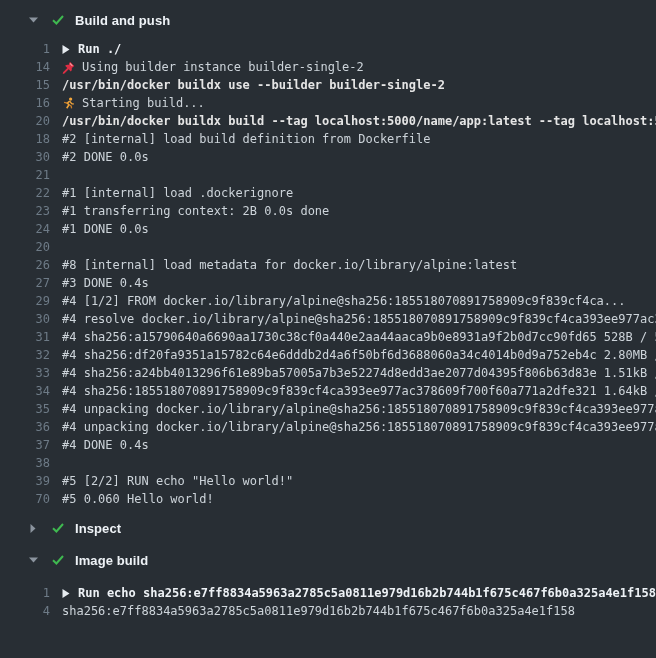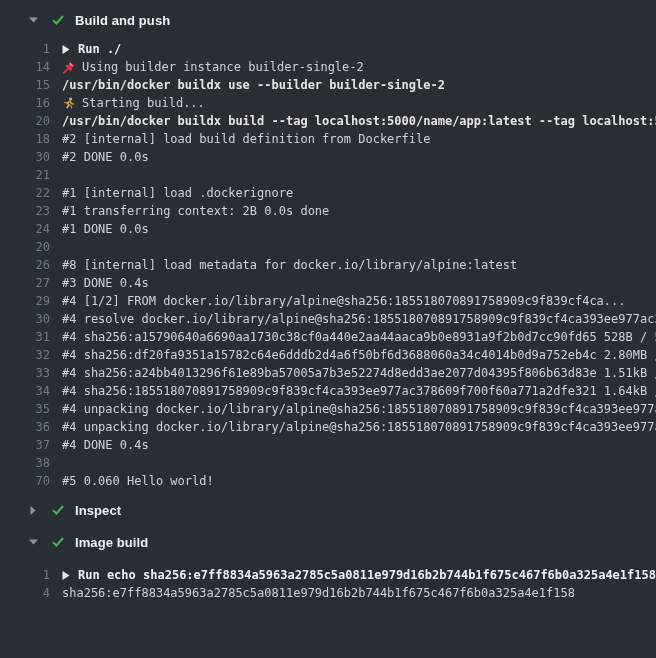--- a/index.html
+++ b/index.html
@@ -77,20 +77,21 @@
         <div class="row"><span class="num">29</span><span class="txt"><span>#4 [1/2] FROM docker.io/library/alpine@sha256:185518070891758909c9f839cf4ca...</span></span></div>
         <div class="row"><span class="num">30</span><span class="txt"><span>#4 resolve docker.io/library/alpine@sha256:185518070891758909c9f839cf4ca393ee977ac3</span></span></div>
         <div class="row"><span class="num">31</span><span class="txt"><span>#4 sha256:a15790640a6690aa1730c38cf0a440e2aa44aaca9b0e8931a9f2b0d7cc90fd65 528B / 5</span></span></div>
         <div class="row"><span class="num">32</span><span class="txt"><span>#4 sha256:df20fa9351a15782c64e6dddb2d4a6f50bf6d3688060a34c4014b0d9a752eb4c 2.80MB /</span></span></div>
         <div class="row"><span class="num">33</span><span class="txt"><span>#4 sha256:a24bb4013296f61e89ba57005a7b3e52274d8edd3ae2077d04395f806b63d83e 1.51kB /</span></span></div>
         <div class="row"><span class="num">34</span><span class="txt"><span>#4 sha256:185518070891758909c9f839cf4ca393ee977ac378609f700f60a771a2dfe321 1.64kB /</span></span></div>
         <div class="row"><span class="num">35</span><span class="txt"><span>#4 unpacking docker.io/library/alpine@sha256:185518070891758909c9f839cf4ca393ee977a</span></span></div>
         <div class="row"><span class="num">36</span><span class="txt"><span>#4 unpacking docker.io/library/alpine@sha256:185518070891758909c9f839cf4ca393ee977a</span></span></div>
         <div class="row"><span class="num">37</span><span class="txt"><span>#4 DONE 0.4s</span></span></div>
         <div class="row"><span class="num">38</span><span class="txt"><span></span></span></div>
+        <div class="row"><span class="num">39</span><span class="txt"><span>#5 [2/2] RUN echo "Hello world!"</span></span></div>
         <div class="row"><span class="num">70</span><span class="txt"><span>#5 0.060 Hello world!</span></span></div>
       </div>
     </div>
     <div class="section inspect">
       <div class="sec-header">
         <span class="chev">
           <svg width="6" height="9" viewBox="0 0 6 9">
             <polygon points="0.5,0 5.5,4.5 0.5,9" fill="#8b949e"></polygon>
           </svg>
         </span>

